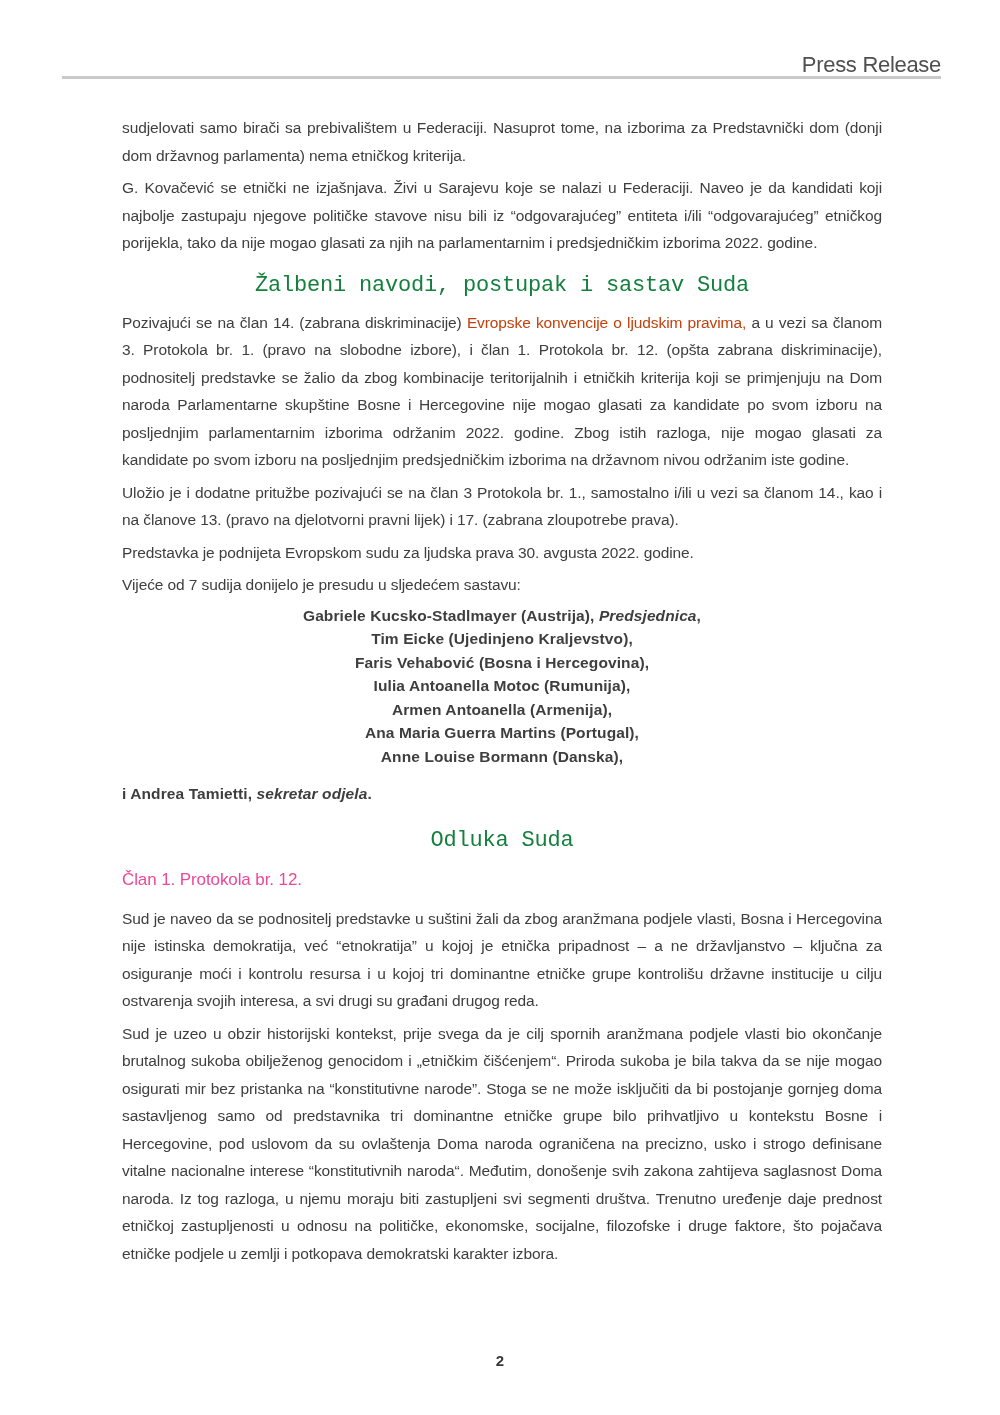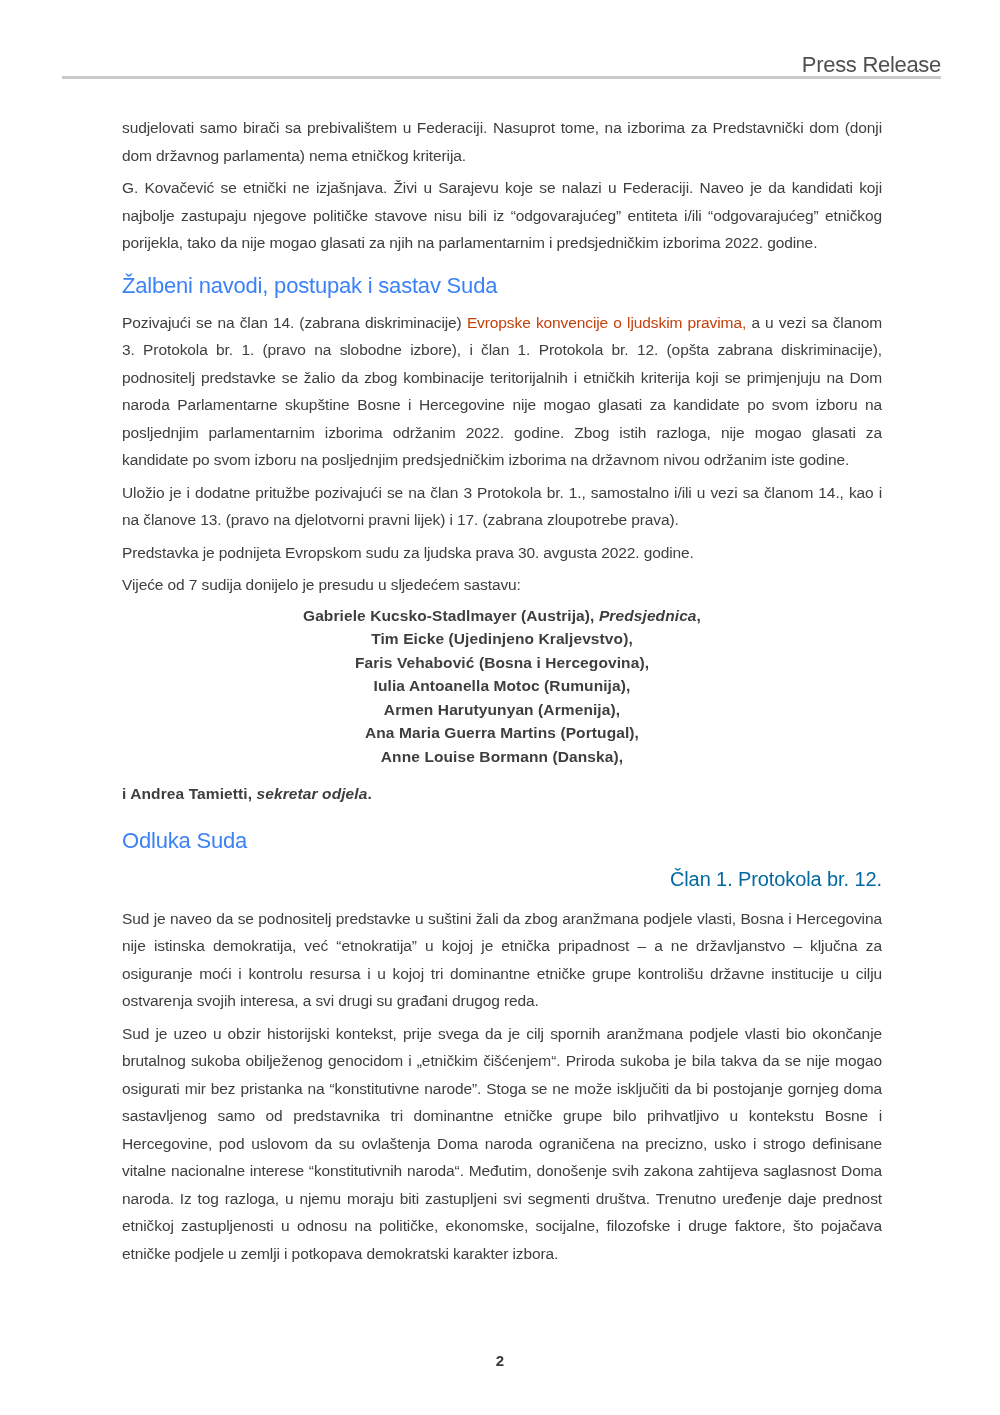--- a/index.html
+++ b/index.html
@@ -36,34 +36,35 @@
     font-size: 15.5px;
     line-height: 27.5px;
     text-align: justify;
     letter-spacing: -0.1px;
   }
   .content p { margin: 0 0 5px 0; }
   .gray-link { color: #c2410c; }
   h2.section {
     font-size: 22px;
     font-weight: 500;
-    color: #3b82f6;
+    color: #15803d;
     line-height: 30px;
     margin: 14px 0 8px 0;
-    text-align: left;
+    text-align: center;
     letter-spacing: -0.2px;
+    font-family: Liberation Mono, monospace;
   }
   h2.section.second { margin-top: 18px; }
   h3.sub-blue {
-    font-size: 20px;
+    font-size: 17px;
     font-weight: 500;
-    color: #0369a1;
+    color: #ec4899;
     line-height: 27px;
     margin: 10px 0 12px 0;
-    text-align: right;
+    text-align: left;
   }
   .judges {
     text-align: center;
     font-weight: bold;
     line-height: 23.5px;
     margin: 0 0 12px 0;
     letter-spacing: 0.1px;
   }
   .judges .judge-line em, .registrar em { font-style: italic; }
   .registrar {
@@ -105,21 +106,21 @@
 
     <p>Predstavka je podnijeta Evropskom sudu za ljudska prava 30. avgusta 2022. godine.</p>
 
     <p>Vijeće od 7 sudija donijelo je presudu u sljedećem sastavu:</p>
 
     <div class="judges">
       <div class="judge-line"><span>Gabriele Kucsko-Stadlmayer (Austrija), </span><em>Predsjednica</em><span>,</span></div>
       <div class="judge-line"><span>Tim Eicke (Ujedinjeno Kraljevstvo),</span></div>
       <div class="judge-line"><span>Faris Vehabović (Bosna i Hercegovina),</span></div>
       <div class="judge-line"><span>Iulia Antoanella Motoc (Rumunija),</span></div>
-      <div class="judge-line"><span>Armen Harutyunyan (Armenija),</span></div>
+      <div class="judge-line"><span>Armen Antoanella (Armenija),</span></div>
       <div class="judge-line"><span>Ana Maria Guerra Martins (Portugal),</span></div>
       <div class="judge-line"><span>Anne Louise Bormann (Danska),</span></div>
     </div>
 
     <p class="registrar"><span>i Andrea Tamietti, </span><em>sekretar odjela</em><span>.</span></p>
 
     <h2 class="section second">Odluka Suda</h2>
 
     <h3 class="sub-blue">Član 1. Protokola br. 12.</h3>
 

